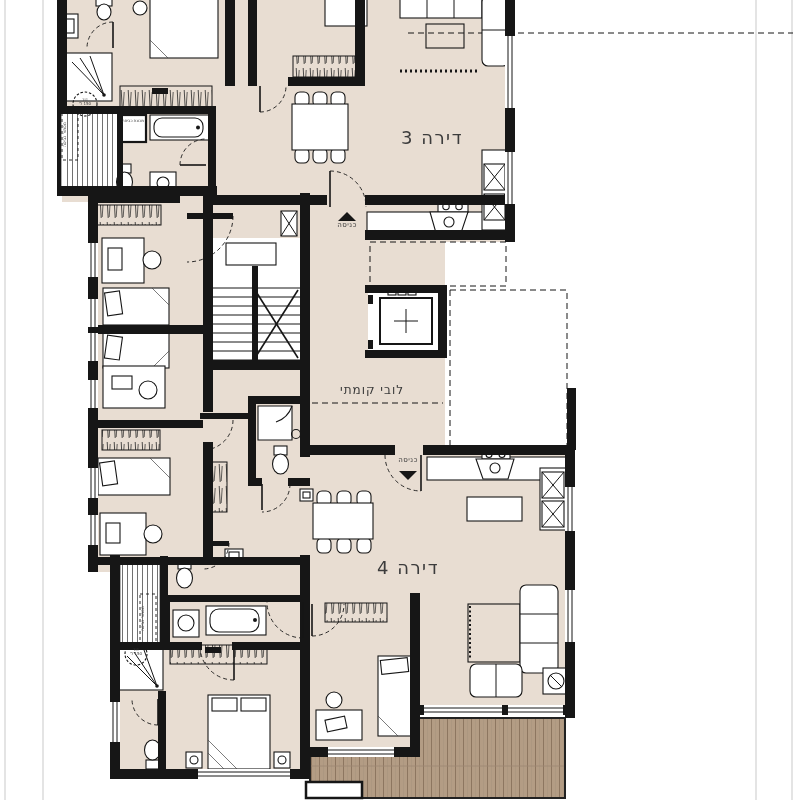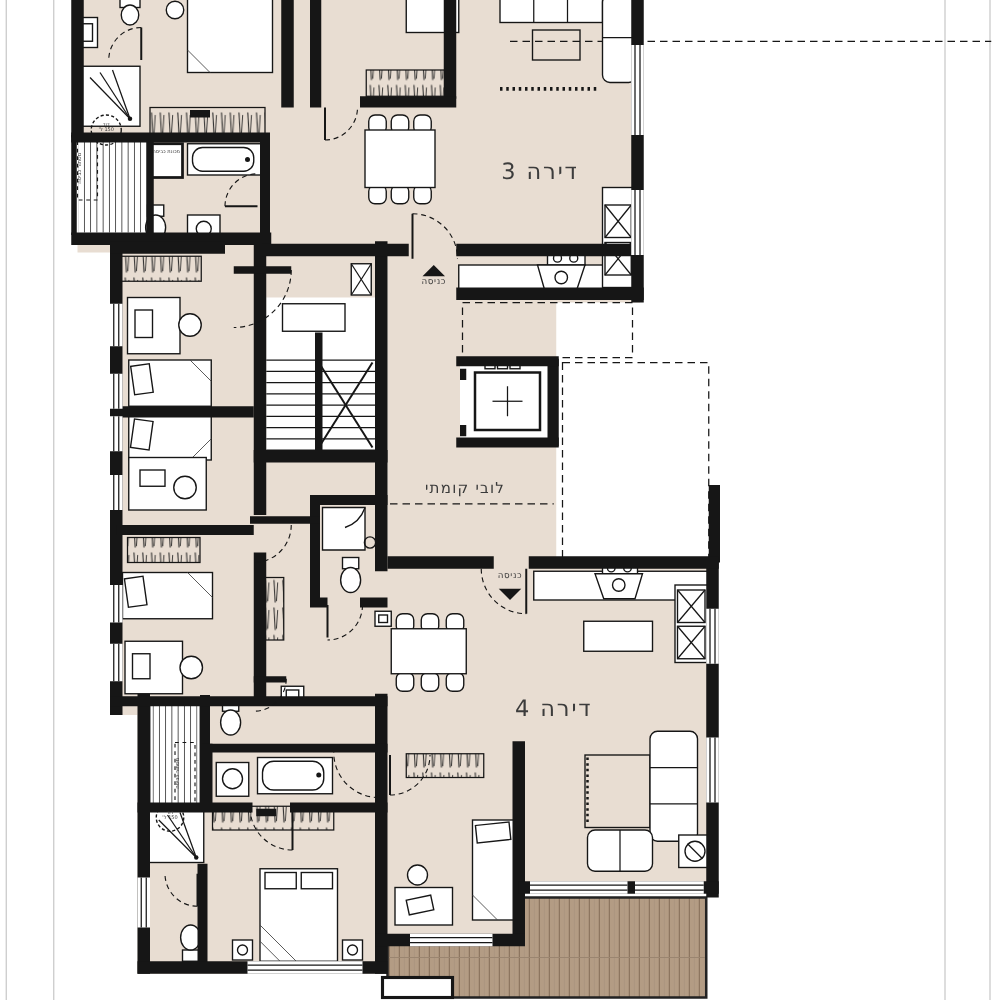--- a/index.html
+++ b/index.html
@@ -553,21 +553,21 @@
           <path class="arcd" d="M233,420 A30,30 0 0 1 203,450"></path>
         </g>
     <g>
           <rect class="w" x="203" y="541" width="26" height="5"></rect>
           <path class="arcd" d="M229,543 A26,26 0 0 1 203,569"></path>
         </g>
   </g>
 </svg>
 
 <div class="lbl apt" style="left:396px;top:128px;width:72px;">דירה 3</div>
-<div class="lbl apt" style="left:407px;top:558px;width:72px;text-align:center;">דירה 4</div>
+<div class="lbl apt" style="left:372px;top:558px;width:72px;text-align:center;">דירה 4</div>
 <div class="lbl lobby" style="left:324px;top:384px;width:96px;">לובי קומתי</div>
 <div class="lbl knisa" style="left:329px;top:222px;width:36px;">כניסה</div>
 <div class="lbl knisa" style="left:390px;top:457px;width:36px;">כניסה</div>
 <div class="lbl tiny" style="left:121px;top:119px;width:24px;">מכונת כביסה</div>
 <div class="lbl tiny" style="left:73px;top:98px;width:24px;">
   <span>דוד</span><br>
   <span>150 ל'</span>
 </div>
 <div class="lbl tiny" style="left:124px;top:648px;width:24px;">
   <span>דוד</span><br>

